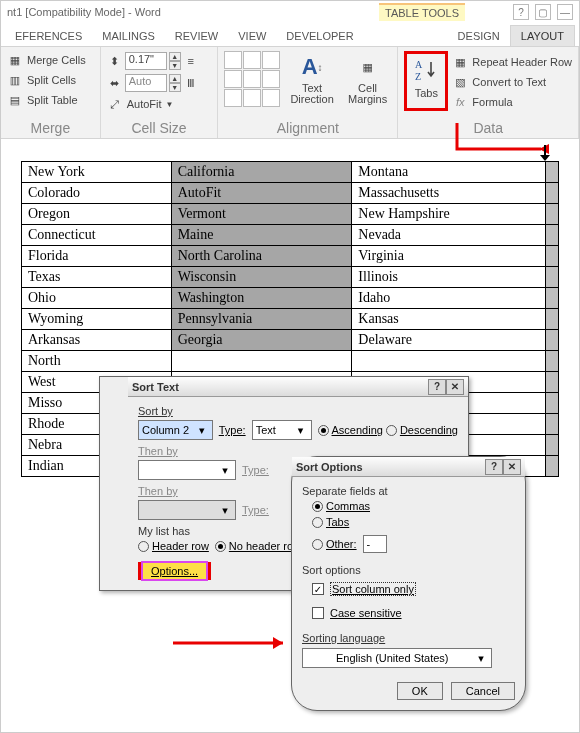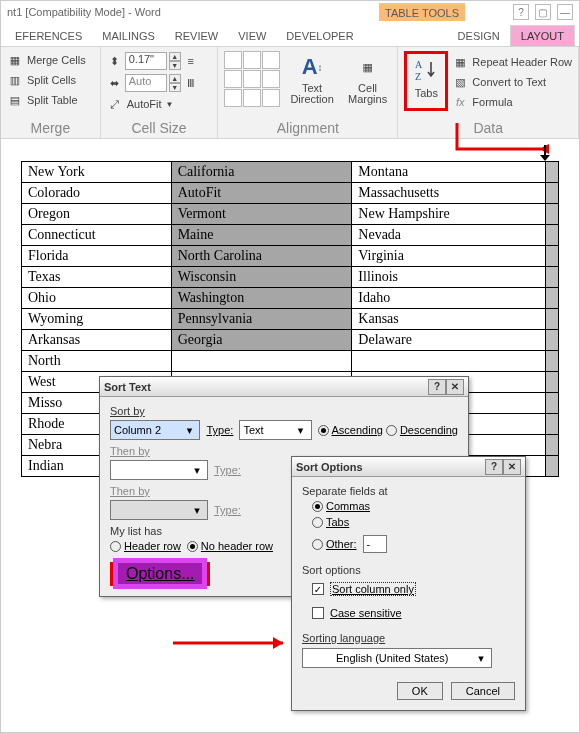--- a/index.html
+++ b/index.html
@@ -21,21 +21,21 @@
     display: flex;
     align-items: center;
     padding: 0 6px;
     color: #666;
     font-size: 11px;
     position: relative;
   }
   .titlebar .ttools {
     position: absolute;
     left: 378px;
-    background: #fdba74;
+    background: #fef9c3;
     color: #595959;
     font-weight: normal;
     font-size: 11px;
     padding: 2px 6px;
     border-top: 2px solid #f7c47a;
   }
   .titlebar .winbtns {
     position: absolute;
     right: 6px;
     display: flex;
@@ -49,21 +49,21 @@
     background: #fff;
     display: flex;
     align-items: flex-end;
     padding: 0 4px;
     border-bottom: 1px solid #d4d4d4;
     font-size: 11px;
     color: #555;
   }
   .tab { padding: 4px 10px; cursor: pointer; }
   .tab.design { margin-left: auto; }
-  .tab.layout { background: #f9a8d4; border-top: 1px solid #d4d4d4; border-left:1px solid #d4d4d4; border-right:1px solid #d4d4d4; color:#333;}
+  .tab.layout { background: #e5e5e5; border-top: 1px solid #d4d4d4; border-left:1px solid #d4d4d4; border-right:1px solid #d4d4d4; color:#333;}
   
   .ribbon {
     background: #f2f2f2;
     height: 92px;
     border-bottom: 1px solid #d4d4d4;
     display: flex;
     font-size: 11px;
     color: #444;
     position: relative;
   }
@@ -96,21 +96,21 @@
   .fieldrow { display:flex; align-items:center; gap:6px; margin:3px 0;}
   .combo { border:1px solid #777; background:#fff; height:20px; display:flex; align-items:center; padding:0 3px; font-size:11px;}
   .combo .arrow { margin-left:auto; width:14px; text-align:center;}
   .radio { display:flex; align-items:center; gap:3px; font-size:11px;}
   .radio .dot { width:11px; height:11px; border:1px solid #555; border-radius:50%; display:flex; align-items:center; justify-content:center;}
   .radio .dot.on::after { content:""; width:5px; height:5px; background:#000; border-radius:50%;}
   .chk { width:12px; height:12px; border:1px solid #555; background:#fff; display:inline-flex; align-items:center; justify-content:center; font-size:10px;}
   .groupbox-lbl { color:#333; padding:2px 0 0 0;}
   .btn { border:1px solid #777; background:#e9e9e9; padding:2px 14px; font-size:11px;}
   .optbtn { border:3px solid #e80000; display:inline-block; padding:0;}
-  .optbtn .inner { border:5px solid #d946ef; background:#a21caf; padding:2px 8px; font-size:16px; text-decoration:underline;}
+  .optbtn .inner { border:2px solid #d946ef; background:#fde047; padding:2px 8px; font-size:11px; text-decoration:underline;}
   .underline { text-decoration: underline; }
   
   .redarrow { position:absolute; pointer-events:none; }
 </style>
 </head>
 <body>
 
 <div class="titlebar">
   <span>nt1 [Compatibility Mode] - Word</span>
   <span class="ttools">TABLE TOOLS</span>
@@ -338,21 +338,21 @@
         <tr>
           <td>Indian</td>
           <td></td>
           <td></td>
           <td class="colend"></td>
         </tr>
       </tbody>
   </table>
 </div>
 
-<div class="dialog" style="left:98px; top:375px; width:370px;">
+<div class="dialog" style="left:98px; top:375px; width:370px;padding-left:28px;">
   <div class="dlg-title">
     <span>Sort Text</span>
     <div class="dlg-btns">
       <span class="dlg-x">?</span>
       <span class="dlg-x">✕</span>
     </div>
   </div>
   <div class="dlg-body">
     <div class="groupbox-lbl underline">Sort by</div>
     <div class="fieldrow">
@@ -414,21 +414,21 @@
 <svg class="redarrow" style="left:170px; top:632px;" width="130" height="20">
   <path d="M2 10 h110" stroke="#e80000" stroke-width="3" fill="none"></path>
   <path d="M112 10 l-10 -6 v12 z" fill="#e80000"></path>
 </svg>
 
 <svg class="redarrow" style="left:438px; top:576px;" width="80" height="20">
   <path d="M78 10 h-60" stroke="#e80000" stroke-width="3" fill="none"></path>
   <path d="M18 10 l10 -6 v12 z" fill="#e80000"></path>
 </svg>
 
-<div class="dialog" style="left:290px; top:455px; width:235px;">
+<div class="dialog" style="left:290px; top:455px; width:235px;border-radius:26px;">
   <div class="dlg-title">
     <span>Sort Options</span>
     <div class="dlg-btns">
       <span class="dlg-x">?</span>
       <span class="dlg-x">✕</span>
     </div>
   </div>
   <div class="dlg-body">
     <div class="groupbox-lbl">Separate fields at</div>
     <div style="padding-left:10px; display:flex; flex-direction:column; gap:4px; margin-top:3px;">

